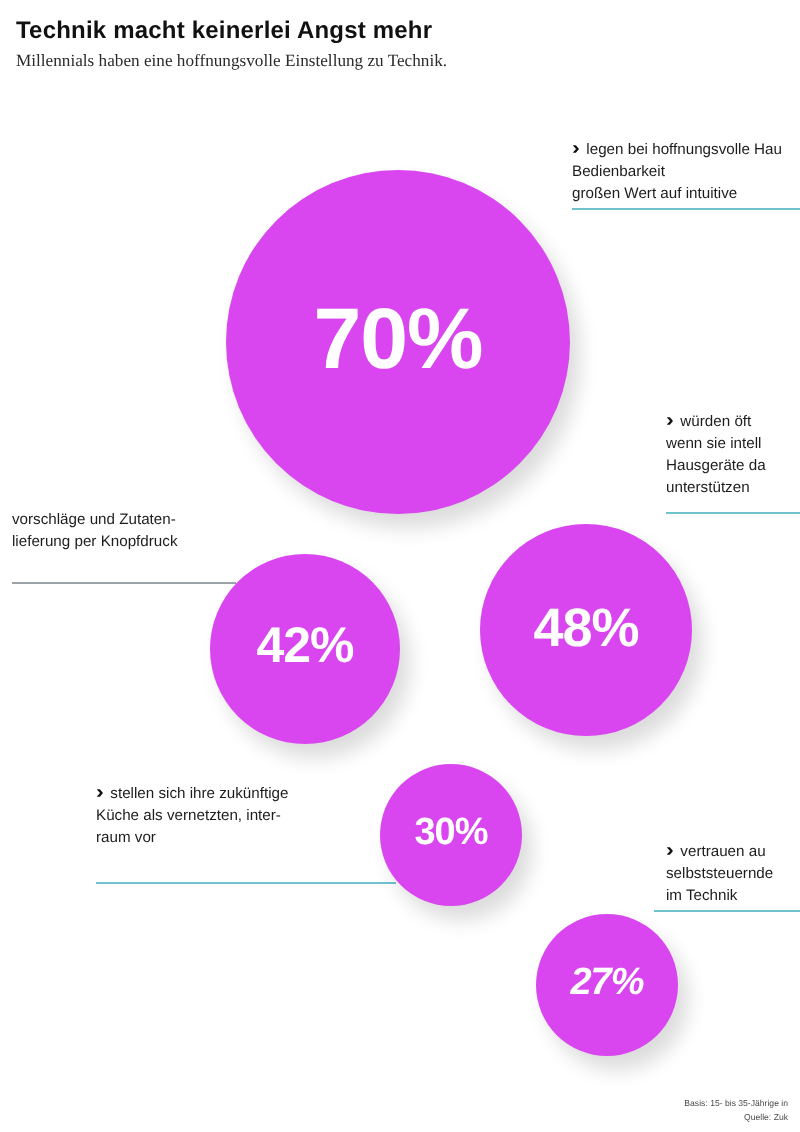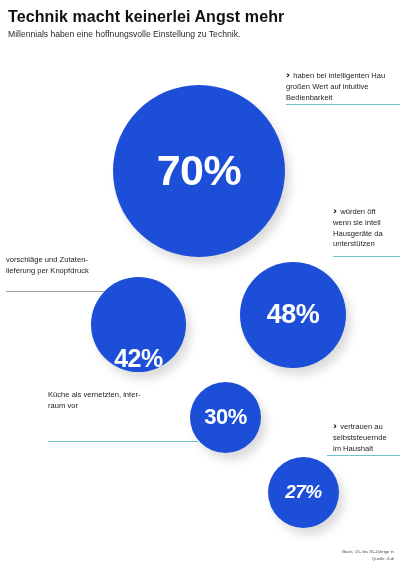--- a/index.html
+++ b/index.html
@@ -18,72 +18,72 @@
 
   
   .header {
     position: absolute;
     left: 8px;
     top: 8px;
     width: 384px;
   }
   .title {
     font-family: "Liberation Sans", sans-serif;
-    font-size: 16px;
+    font-size: 12px;
     font-weight: bold;
     letter-spacing: 0.1px;
     color: #111111;
     margin: 0;
     white-space: nowrap;
   }
   .subtitle {
-    font-family: Liberation Sans, sans-serif;
+    font-family: Liberation Serif, serif;
     font-size: 8.6px;
     font-weight: normal;
     color: #2b2b2b;
     margin: 3px 0 0 0;
     white-space: nowrap;
   }
 
   
   .stage {
     position: absolute;
     left: 0;
     top: 0;
     width: 400px;
     height: 566px;
   }
 
   
   .bubble {
     position: absolute;
     border-radius: 50%;
-    background: #1d4ed8;
+    background: #d946ef;
     display: flex;
     align-items: center;
     justify-content: center;
     box-shadow: 5px 7px 10px rgba(0,0,0,0.14);
   }
   .bubble .val {
     color: #ffffff;
     font-family: "Liberation Sans", sans-serif;
     font-weight: bold;
     line-height: 1;
     letter-spacing: -0.5px;
     white-space: nowrap;
     transform: translateY(-1px);
   }
   .b70 { left: 113px; top: 85px;  width: 172px; height: 172px; }
   .b70 .val { font-size: 43px; }
   .b48 { left: 240px; top: 262px; width: 106px; height: 106px; }
   .b48 .val { font-size: 27px; text-align: center; }
-  .b42 { left: 91px; top: 277px; width: 95px;  height: 95px; align-items: flex-end;  }
+  .b42 { left: 105px; top: 277px; width: 95px;  height: 95px;  }
   .b42 .val { font-size: 25px; }
   .b30 { left: 190px; top: 382px; width: 71px;  height: 71px;  }
-  .b30 .val { font-size: 22px; text-align: center; }
+  .b30 .val { font-size: 19px; text-align: center; }
   .b27 { left: 268px; top: 457px; width: 71px;  height: 71px;  }
   .b27 .val { font-size: 19px; font-style: italic; }
 
   
   .anno {
     position: absolute;
     font-family: "Liberation Sans", sans-serif;
     font-size: 7.6px;
     line-height: 1.42;
     color: #1d1d1d;
@@ -168,50 +168,53 @@
   </div>
   <div class="bubble b30">
     <span class="val">30%</span>
   </div>
   <div class="bubble b27">
     <span class="val">27%</span>
   </div>
 
   <div class="anno anno-tr">
     <span class="lines">
-      <span class="chev">›</span><span>haben bei intelligenten Hau</span>
-    </span>
+      <span class="chev">›</span><span>legen bei hoffnungsvolle Hau</span>
+    </span>
+    <span class="lines">Bedienbarkeit</span>
     <span class="lines">großen Wert auf intuitive</span>
-    <span class="lines">Bedienbarkeit</span>
   </div>
 
   <div class="anno anno-r">
     <span class="lines">
       <span class="chev">›</span><span>würden öft</span>
     </span>
     <span class="lines">wenn sie intell</span>
     <span class="lines">Hausgeräte da</span>
     <span class="lines">unterstützen</span>
   </div>
 
   <div class="anno anno-l">
     <span class="lines">vorschläge und Zutaten-</span>
     <span class="lines">lieferung per Knopfdruck</span>
   </div>
 
   <div class="anno anno-bl">
+    <span class="lines">
+      <span class="chev">›</span><span>stellen sich ihre zukünftige</span>
+    </span>
     <span class="lines">Küche als vernetzten, inter-</span>
     <span class="lines">raum vor</span>
   </div>
 
   <div class="anno anno-br">
     <span class="lines">
       <span class="chev">›</span><span>vertrauen au</span>
     </span>
     <span class="lines">selbststeuernde</span>
-    <span class="lines">im Haushalt</span>
+    <span class="lines">im Technik</span>
   </div>
 </div>
 
 <div class="source">
   <div>Basis: 15- bis 35-Jährige in</div>
   <div>Quelle: Zuk</div>
 </div>
 
 </body></html>

